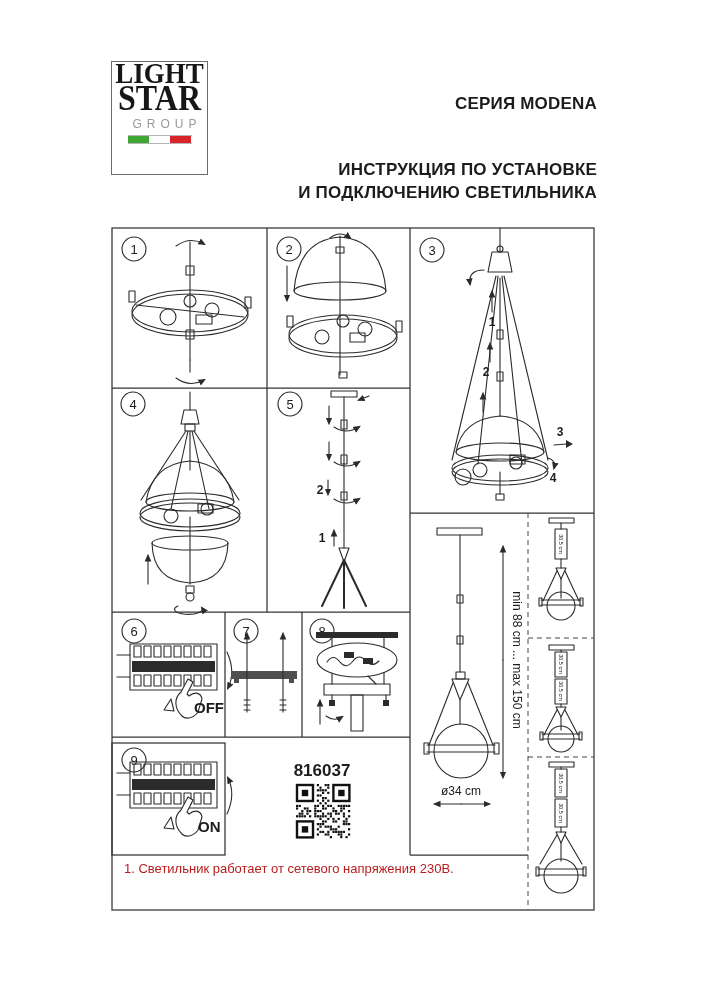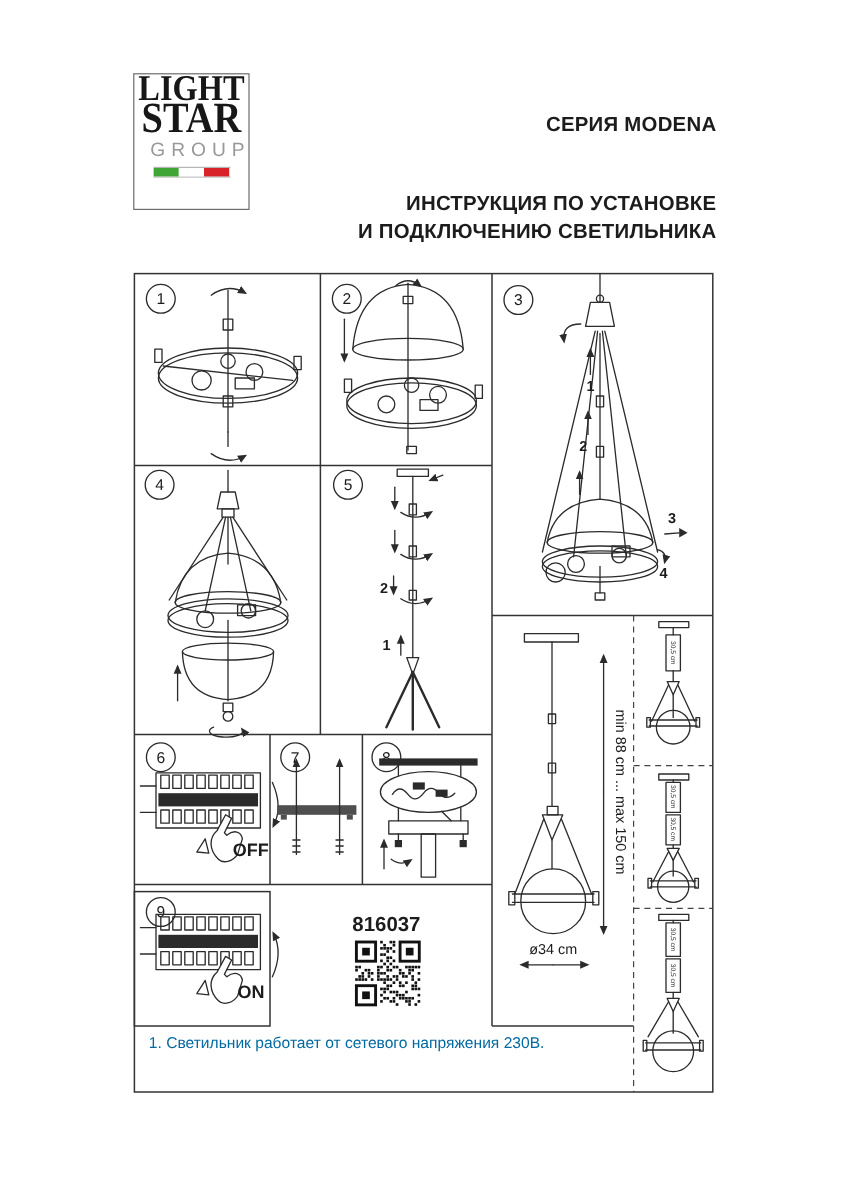--- a/index.html
+++ b/index.html
@@ -6,27 +6,27 @@
   #page{position:relative;width:707px;height:1000px;background:#ffffff;margin:0 auto;
         font-family:"Liberation Sans",sans-serif;overflow:hidden;outline:1px solid #d5d5d5;}
   .abs{position:absolute;}
   
   #logo-box{left:111px;top:61px;width:95px;height:112px;border:1.5px solid #6b6b6b;
             display:flex;flex-direction:column;align-items:center;justify-content:flex-start;background:#fff;}
   .logo-light{font-family:"Liberation Serif",serif;font-weight:bold;font-size:27px;line-height:.85;
               color:#171717;transform:scaleY(1.12);letter-spacing:0px;}
   .logo-star{font-family:"Liberation Serif",serif;font-weight:bold;font-size:32px;line-height:.85;
              color:#171717;transform:scaleY(1.12);}
-  .logo-group{font-size:16px;letter-spacing:5px;color:#999;margin:5px 0 4px 15px;}
+  .logo-group{font-size:12px;letter-spacing:5px;color:#999;margin:5px 0 4px 15px;}
   .flag{width:64px;height:7px;border-top:1px solid #b5b5b5;border-bottom:1px solid #b5b5b5;display:flex;}
   .flag span{flex:1;height:100%;}
   .hdr{color:#1c1c1c;font-weight:bold;font-size:17px;letter-spacing:.2px;white-space:nowrap;margin-top:40px;}
   .hdr-r{right:110px;text-align:right;}
   
-  .note{left:124px;width:430px;font-size:13px;color:#0369a1;white-space:nowrap;}
+  .note{left:124px;width:430px;font-size:13px;color:#b91c1c;white-space:nowrap;}
   
   .ln{fill:none;stroke:#2b2b2b;stroke-width:1.1;stroke-linecap:round;stroke-linejoin:round;}
   .bd{fill:none;stroke:#333;stroke-width:1.25;}
   .dash{fill:none;stroke:#444;stroke-width:1;stroke-dasharray:5 4;}
   .fl{fill:#2b2b2b;stroke:none;}
   .gray{fill:#4f4f4f;stroke:none;}
   .pnum{font:13px "Liberation Sans",sans-serif;fill:#1c1c1c;text-anchor:middle;}
   .mark{font:bold 12px "Liberation Sans",sans-serif;fill:#1c1c1c;text-anchor:middle;}
   .state{font:bold 15px "Liberation Sans",sans-serif;fill:#1c1c1c;}
   .dim{font:12px "Liberation Sans",sans-serif;fill:#1c1c1c;text-anchor:middle;}

